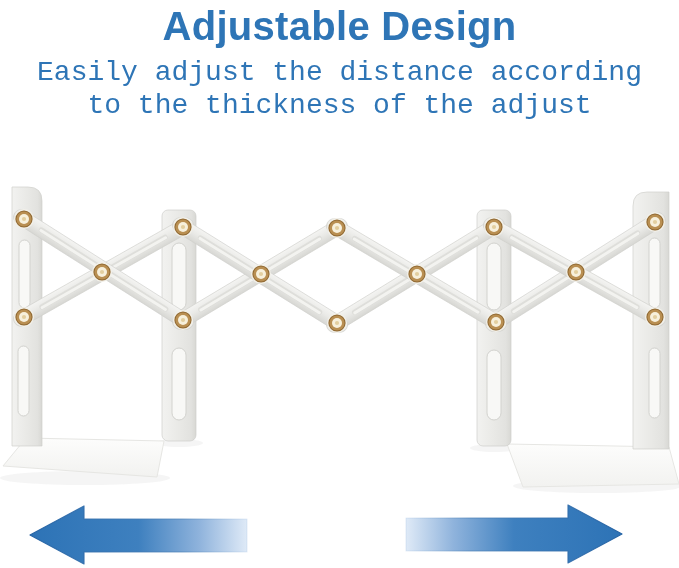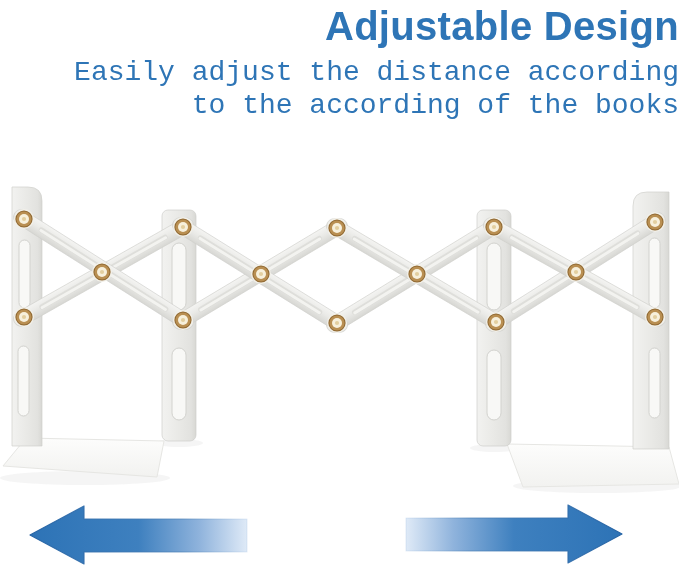--- a/index.html
+++ b/index.html
@@ -3,21 +3,21 @@
 <meta charset="utf-8">
 <style>
   html,body { margin:0; padding:0; }
   body {
     width:679px; height:568px;
     background:var(--background,#ffffff);
     font-family:"Liberation Sans", sans-serif;
     position:relative; overflow:hidden;
   }
   .page { position:absolute; inset:0; }
-  .header { position:absolute; top:0; left:0; width:679px; text-align:right; }
+  .header { position:absolute; top:0; left:0; width:679px; text-align:center; }
   .title {
     margin:1px 0 0 0;
     font-size:40px; font-weight:700; letter-spacing:0.3px;
     color:var(--accent-blue,#2E75B6);
     line-height:50px;
   }
   .subtitle {
     margin:5px 0 0 0;
     font-size:28px; font-weight:400;
     color:var(--accent-blue,#2E75B6);
@@ -39,21 +39,21 @@
 </style>
 </head>
 <body>
 
 <div class="page">
 
   <div class="header">
     <h1 class="title">Adjustable Design</h1>
     <p class="subtitle">
       <span class="subtitle-line">Easily adjust the distance according</span>
-      <span class="subtitle-line">to the according of the books</span>
+      <span class="subtitle-line">to the thickness of the adjust</span>
     </p>
   </div>
 
   <svg class="illustration" width="679" height="418" viewBox="0 150 679 418" xmlns="http://www.w3.org/2000/svg">
     <defs>
       <linearGradient id="barGrad" x1="0" y1="0" x2="0" y2="1">
         <stop offset="0" stop-color="#F4F4F2"></stop>
         <stop offset="0.45" stop-color="#EAEAE7"></stop>
         <stop offset="1" stop-color="#D7D7D3"></stop>
       </linearGradient>

